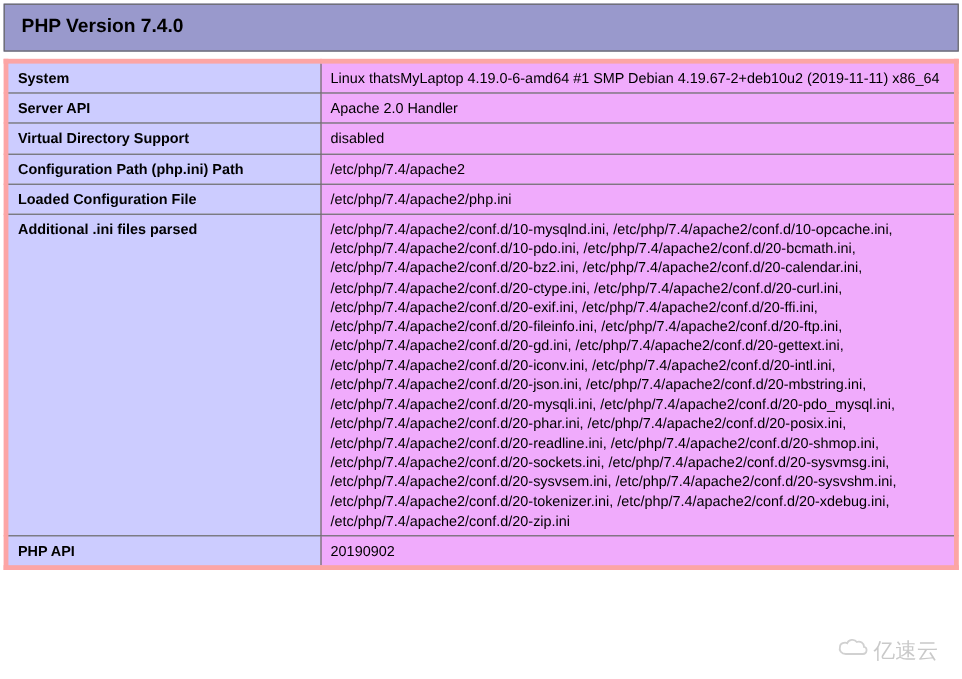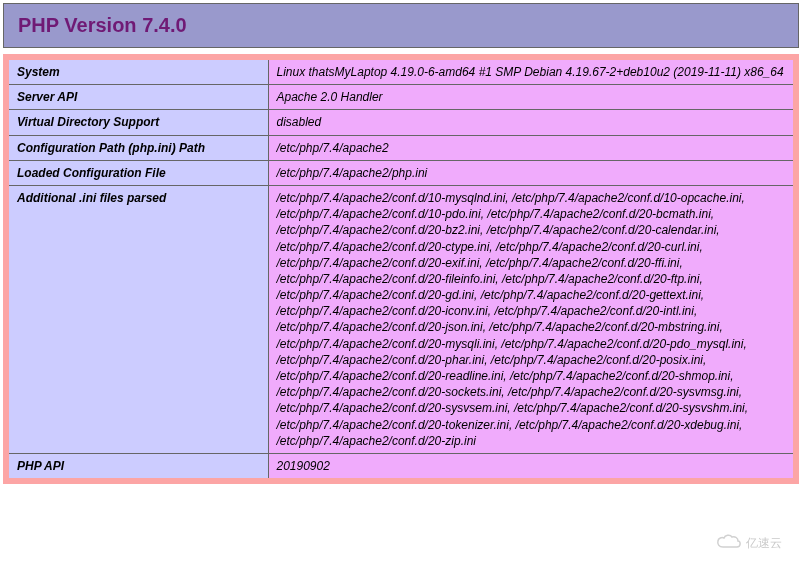--- a/index.html
+++ b/index.html
@@ -16,37 +16,36 @@
     .header {
       background: #9999cc;
       border: 1px solid #666;
       padding: 10px 14px;
       display: flex;
       justify-content: space-between;
       align-items: center;
       margin-bottom: 6px;
     }
     .header h1 {
-      font-size: 20px;
+      font-size: 16px;
       font-weight: bold;
-      color: #701a75;
+      color: #000000;
     }
     .logo {
       width: 80px;
       height: 40px;
     }
     .logo svg {
       width: 100%;
       height: 100%;
     }
     table {
       width: 100%;
       border-collapse: collapse;
-      border: 6px solid #fca5a5;
-      font-style: italic;
+      border: 4px solid #fca5a5;
     }
     td {
       border: 1px solid #666;
       padding: 4px 8px;
       font-size: 12px;
       vertical-align: top;
       line-height: 1.35;
     }
     td.label {
       background: #ccccff;
@@ -58,21 +57,21 @@
       background: #f0abfc;
       color: #000;
       word-break: break-word;
     }
     .watermark {
       position: fixed;
       right: 20px;
       bottom: 12px;
       opacity: 0.45;
       color: #888;
-      font-size: 12px;
+      font-size: 18px;
       display: flex;
       align-items: center;
       gap: 4px;
     }
     .watermark-icon {
       display: inline-block;
     }
   </style>
 </head>
 <body>

